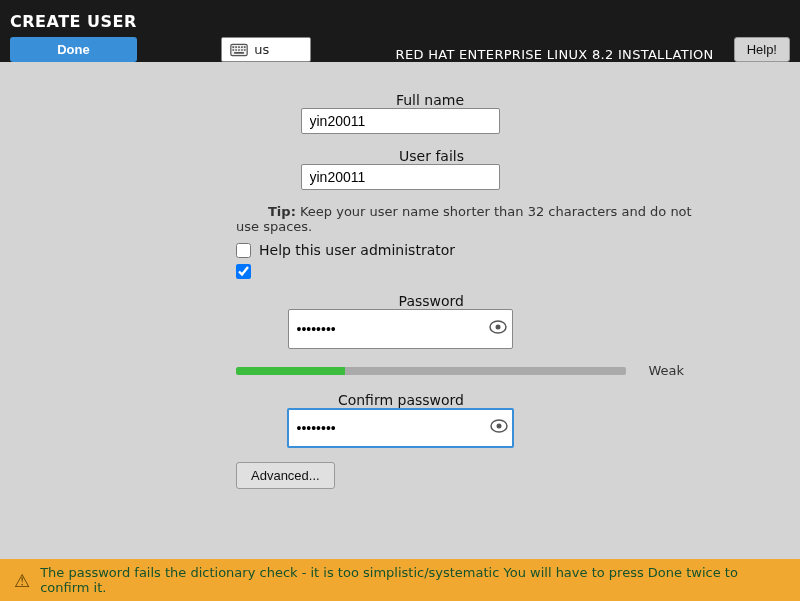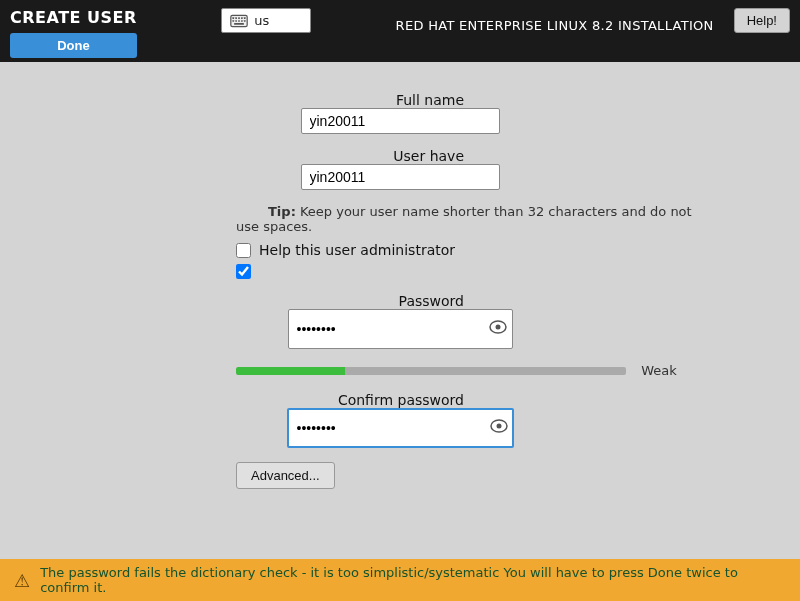--- a/index.html
+++ b/index.html
@@ -8,25 +8,25 @@
       height: 601px;
       font-family: 'DejaVu Sans', Arial, sans-serif;
       font-size: 14px;
       background: #c0c0c0;
       overflow: hidden;
     }
 
     
     #header {
       display: flex;
-      align-items: flex-start;
+      align-items: flex-end;
       justify-content: space-between;
       background: #1a1a1a;
       height: 62px;
-      padding: 8px 10px;
+      padding: 0 10px;
     }
     #header-left {
       display: flex;
       flex-direction: column;
       justify-content: center;
     }
     #page-title-text {
       color: #ffffff;
       font-size: 16px;
       font-weight: bold;
@@ -194,21 +194,21 @@
     #strength-bar-fill {
       height: 100%;
       background: #3dbd3d;
       width: 28%;
       border-radius: 2px 0 0 2px;
     }
     #strength-label {
       font-size: 13px;
       color: #333;
       width: 50px;
-      text-align: center;
+      text-align: right;
     }
 
     
     .confirm-focus .form-input {
       border: 2px solid #3a8fd9;
     }
 
     
     #advanced-row {
       margin-left: 176px;
@@ -281,21 +281,21 @@
 </div>
 
 <div id="main">
 
   <div class="form-row">
     <label class="form-label">Full name</label>
     <input class="form-input" type="text" value="yin20011" style="">
   </div>
 
   <div class="form-row">
-    <label class="form-label">User have</label>
+    <label class="form-label">User fails</label>
     <input class="form-input" type="text" value="yin20011" style="">
   </div>
 
   <div id="tip-row">
     <span id="tip-text">
       <strong>Tip:</strong><span> Keep your user name shorter than 32 characters and do not use spaces.</span>
     </span>
   </div>
 
   <div class="checkbox-row">

